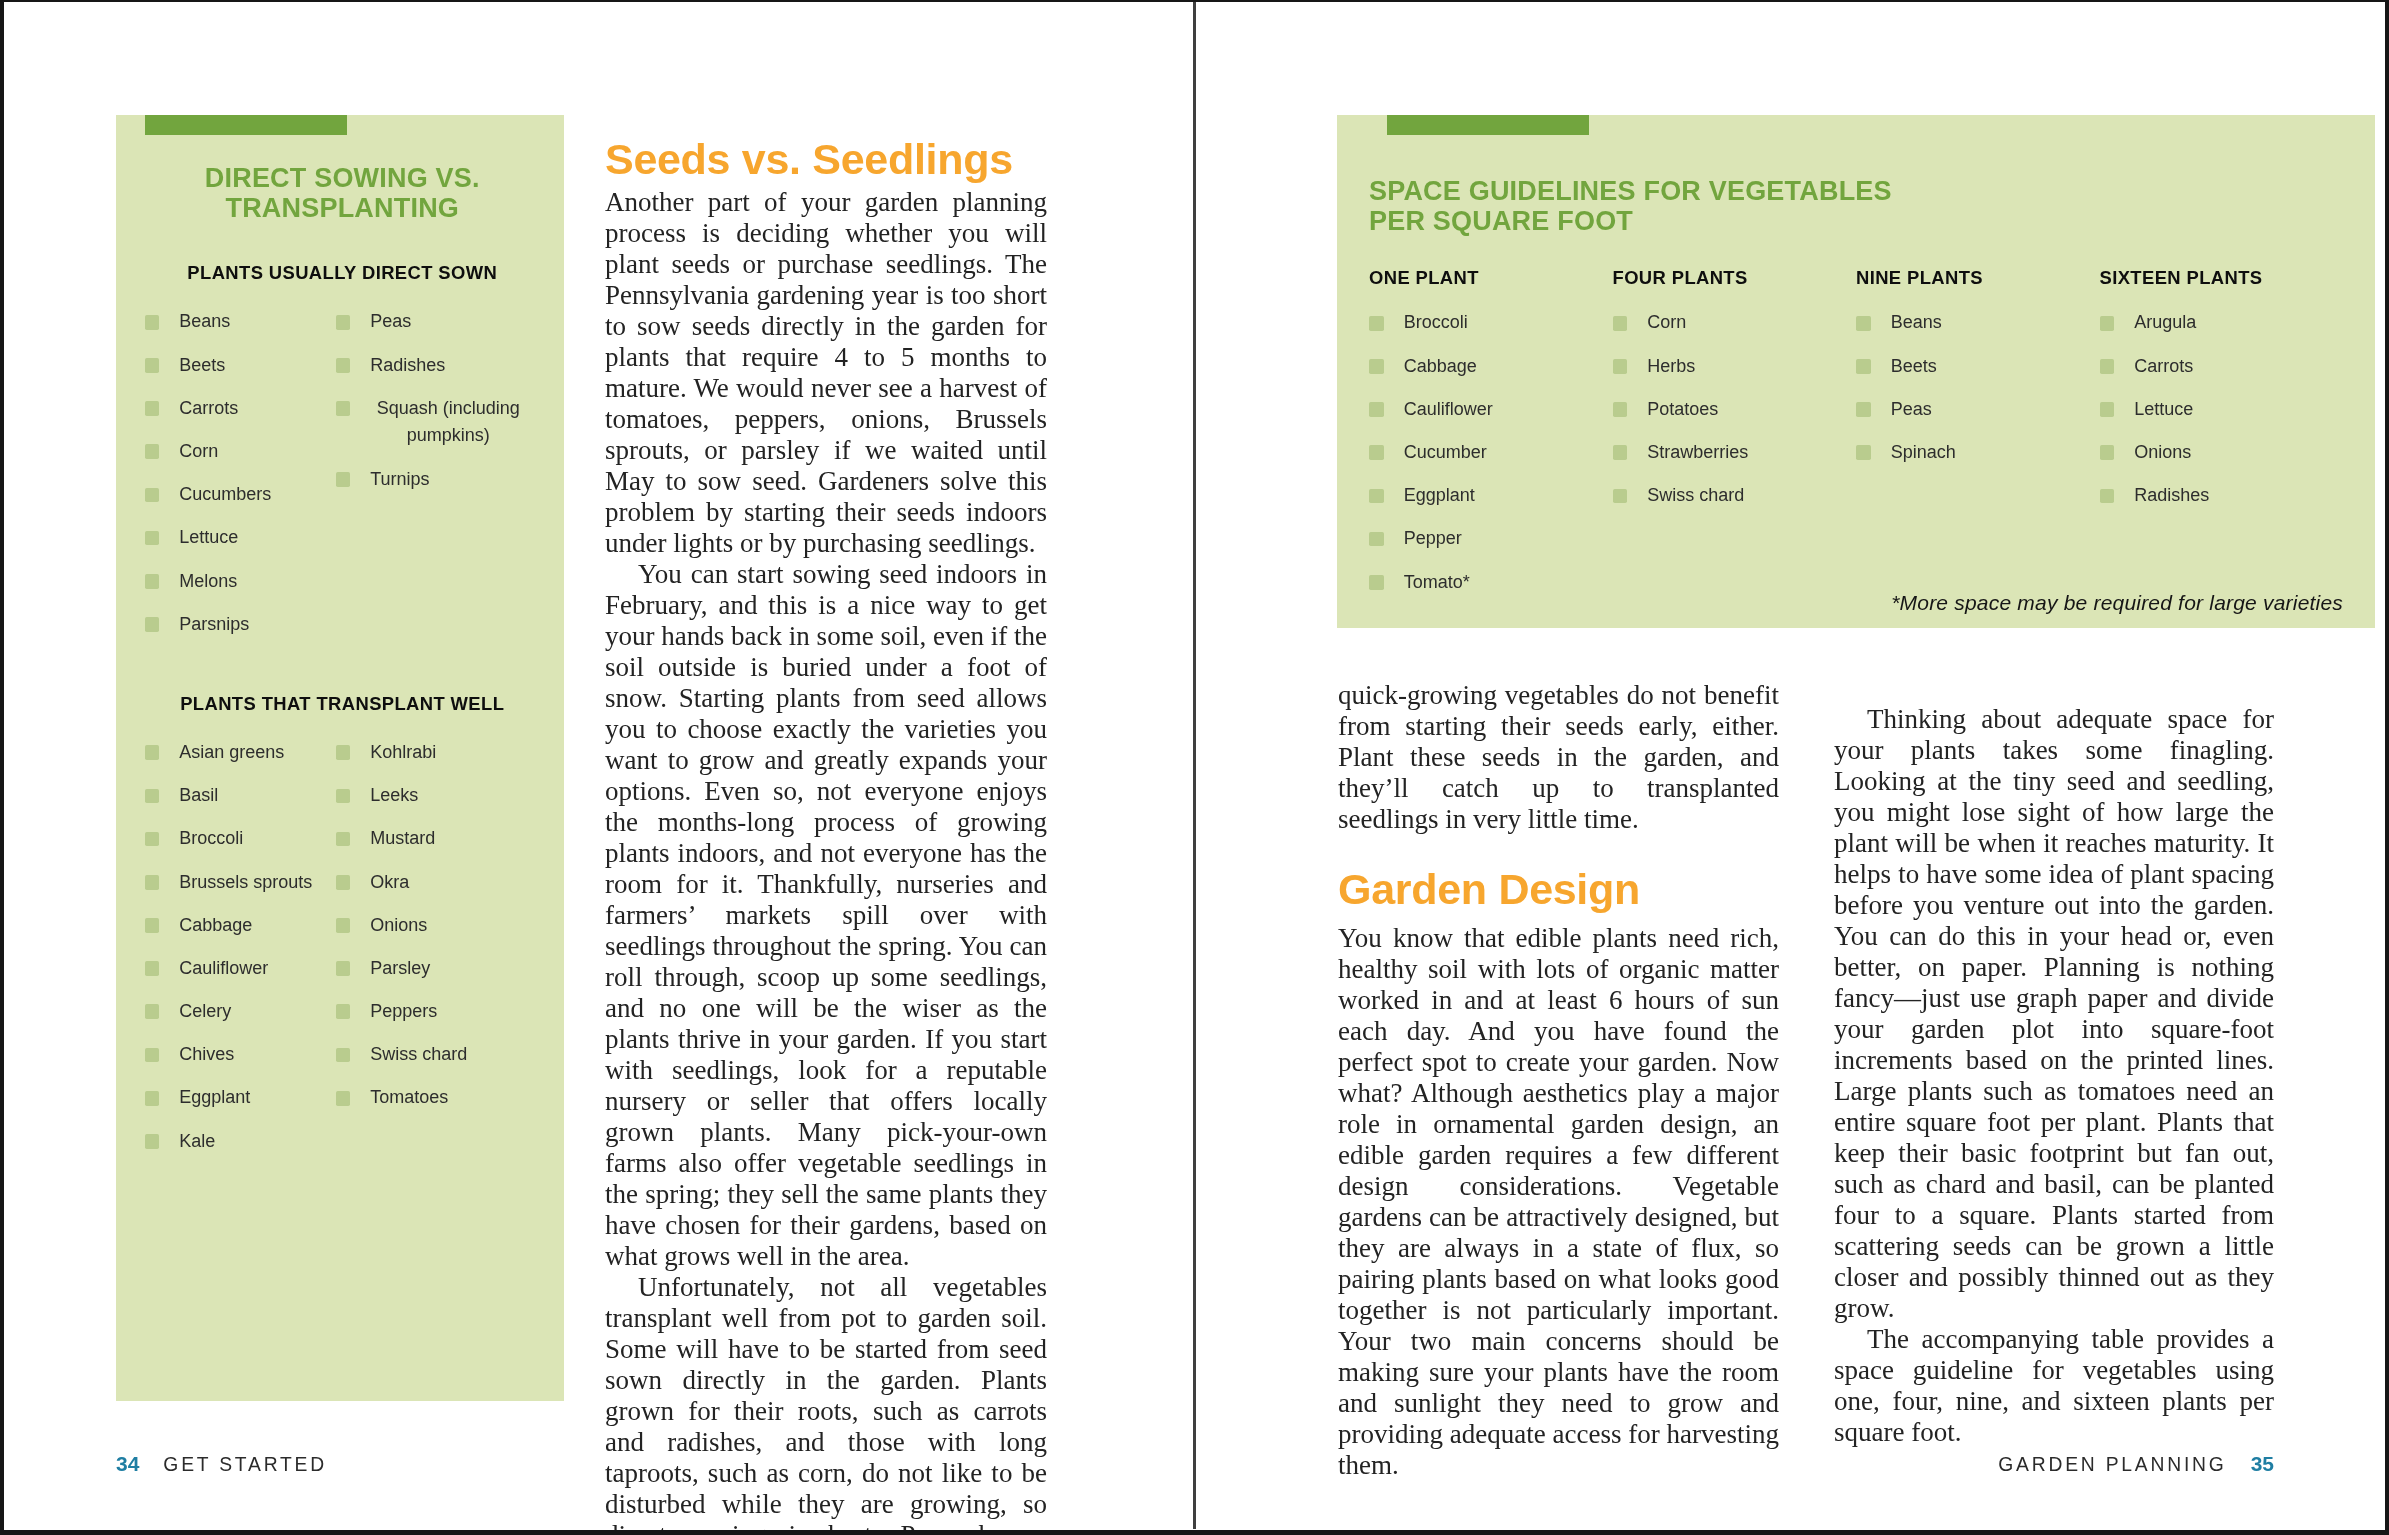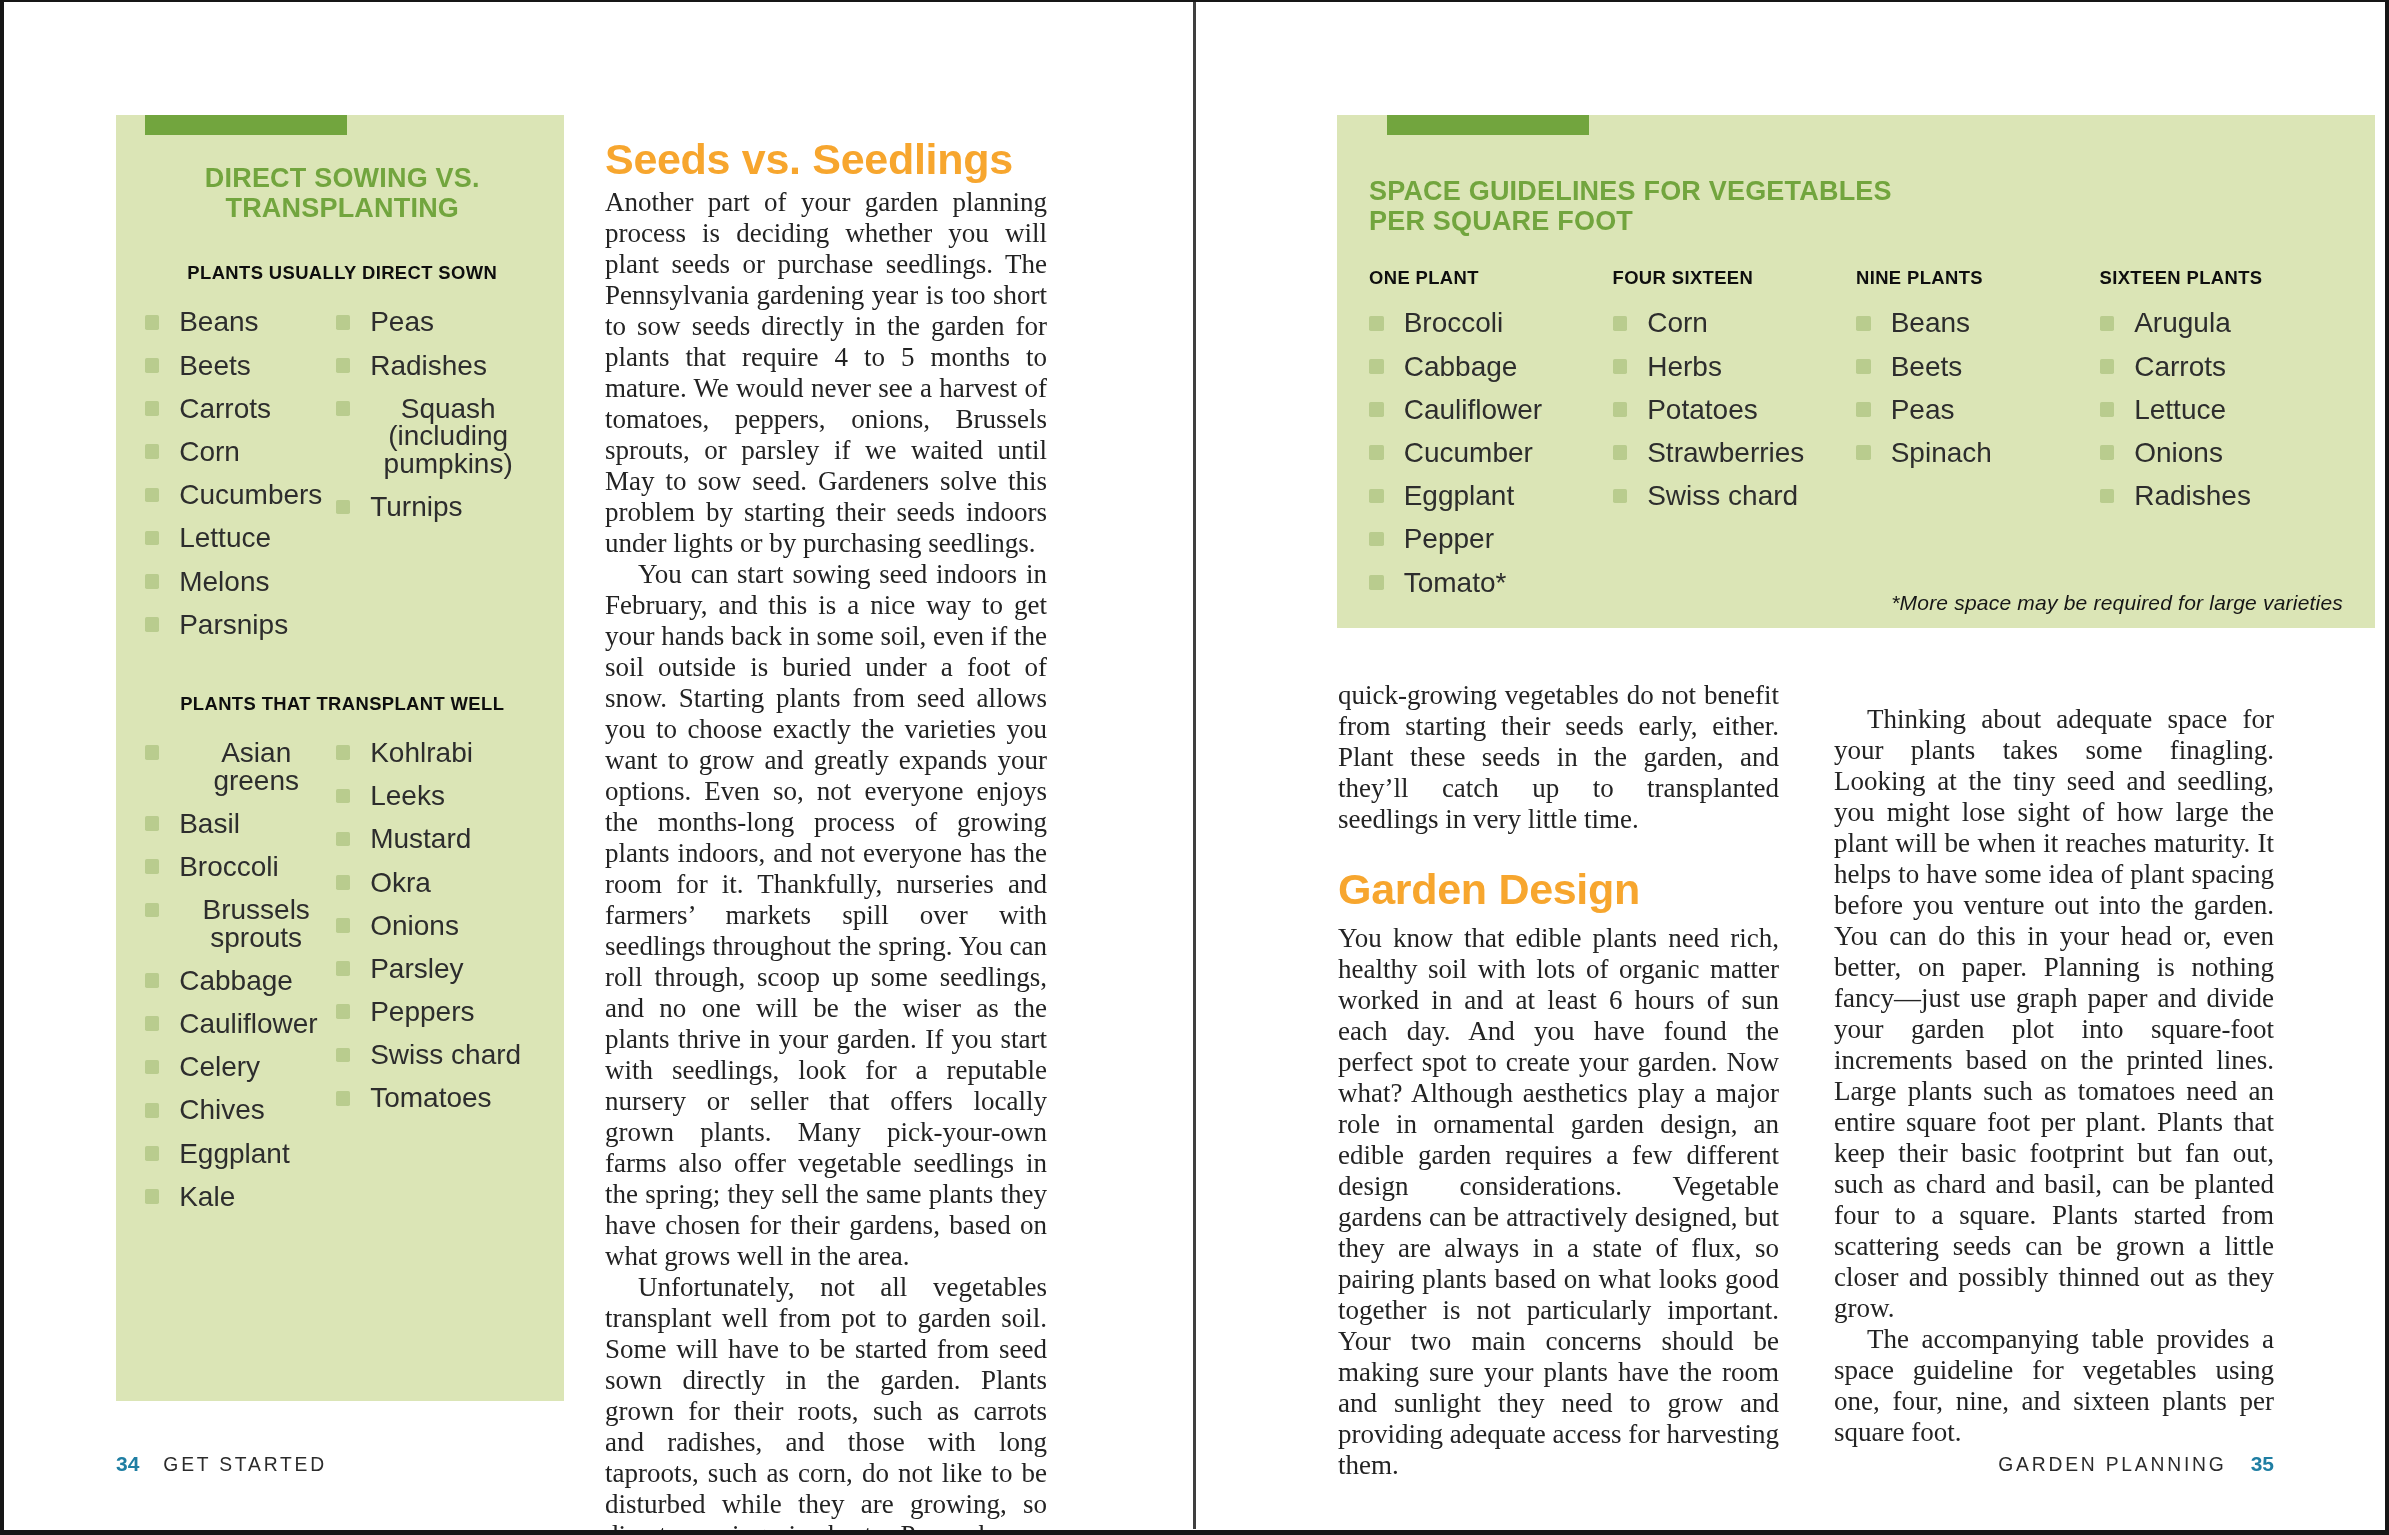--- a/index.html
+++ b/index.html
@@ -29,21 +29,21 @@
     letter-spacing:0.2px;
   }
   .gtitle span { display:block; }
   .list-head {
     font-size:18.4px; font-weight:700; color:#0e0e0e; letter-spacing:0.4px;
     margin:39px 0 24px 0;
   }
   ul.plist { list-style:none; }
   li.pitem {
     display:flex; align-items:flex-start;
-    font-size:28px; line-height:27.6px; color:#2d2d2d; margin-bottom:15.6px;
+    font-size:18px; line-height:27.6px; color:#2d2d2d; margin-bottom:15.6px;
   }
   .sq {
     flex:0 0 auto; width:14.7px; height:14.7px; background:#b9cc8e;
     border-radius:1.8px; margin:6.4px 20px 0 0;
   }
 
   #sidebar-box { left:116px; top:115px; width:448px; height:1286px; padding:48px 24px 0 28.5px;text-align:center; }
   #sidebar-box .tab { left:28.5px; }
   #sidebar-box .cols { display:flex; }
   #sidebar-box .colA { width:191px; flex:0 0 auto; }
@@ -326,21 +326,21 @@
               <span class="plabel">Pepper</span>
             </li>
 
             <li class="pitem">
               <span class="sq"></span>
               <span class="plabel">Tomato*</span>
             </li>
           </ul>
       </div>
       <div class="vcol">
-        <h3 class="list-head">FOUR SIXTEEN</h3>
+        <h3 class="list-head">FOUR PLANTS</h3>
         <ul class="plist">
 
             <li class="pitem">
               <span class="sq"></span>
               <span class="plabel">Corn</span>
             </li>
 
             <li class="pitem">
               <span class="sq"></span>
               <span class="plabel">Herbs</span>

